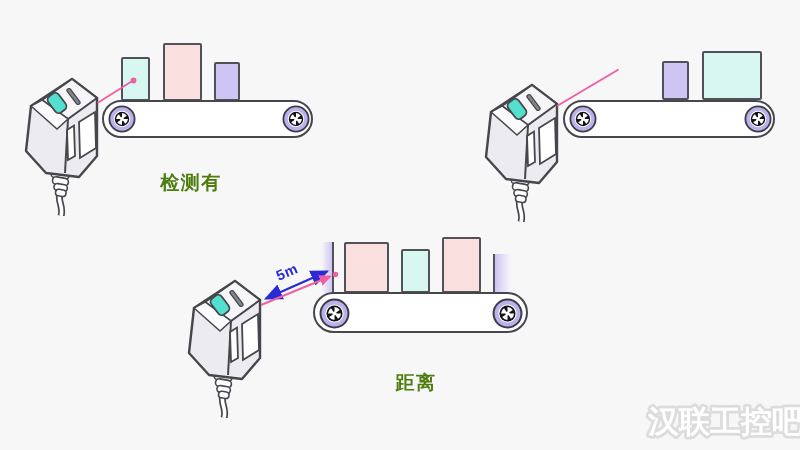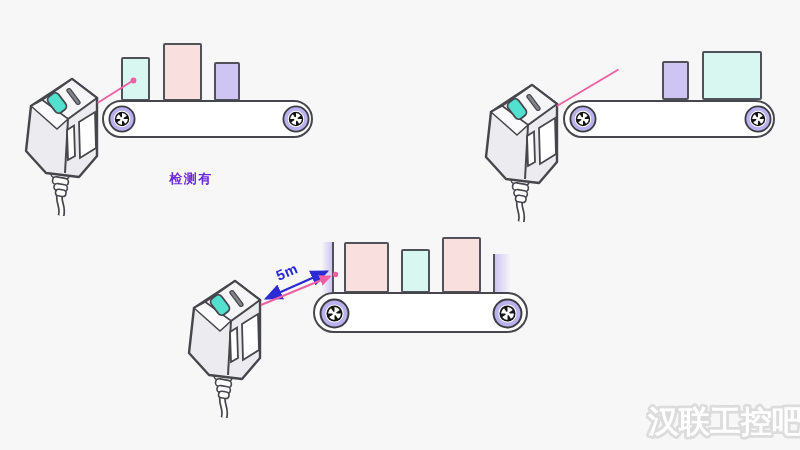--- a/index.html
+++ b/index.html
@@ -20,22 +20,22 @@
   .purple{background:#cfc5f3;}
   .strip{position:absolute;box-sizing:border-box;}
   .stripL{background:linear-gradient(to right, rgba(207,197,243,0.03), #cfc5f3);border-right:2px solid #51515a;}
   .stripR{background:linear-gradient(to right, #cfc5f3, rgba(207,197,243,0.05));border-left:2px solid #51515a;}
 
   .sensor{position:absolute;width:80px;height:140px;}
 
   
   #fx{position:absolute;left:0;top:0;width:800px;height:450px;pointer-events:none;}
 
-  .scene-label{position:absolute;width:100px;text-align:center;font-size:13px;font-weight:bold;
-    color:#6d28d9;letter-spacing:1.5px;}
+  .scene-label{position:absolute;width:100px;text-align:center;font-size:19px;font-weight:bold;
+    color:#4d7c0f;letter-spacing:1.5px;}
   .dist-label{position:absolute;left:276px;top:264px;font-size:14.5px;font-weight:bold;color:#2b2bd5;
     transform:rotate(-23deg);letter-spacing:0.5px;}
 
   .watermark{position:absolute;left:646px;top:395px;width:154px;height:50px;}
 </style>
 </head>
 <body>
 
 <div id="canvas">
 
@@ -152,19 +152,20 @@
     <line x1="557" y1="106" x2="618.5" y2="69.5" stroke="#ef5fa4" stroke-width="1.9"></line>
 
     <line x1="266" y1="298.5" x2="327" y2="271.5" stroke="#2b2bd5" stroke-width="2.3" marker-start="url(#ah-blue)" marker-end="url(#ah-blue)"></line>
     <g>
       <line x1="261" y1="305" x2="330" y2="276.5" stroke="#ef5fa4" stroke-width="1.9" marker-end="url(#ah-pink)"></line>
       <circle cx="335.5" cy="274.5" r="2.7" fill="#ef5fa4"></circle>
     </g>
   </svg>
 
   <div class="scene-label" style="left:141px;top:170px;">检测有</div>
+  <div class="scene-label" style="left:366px;top:370px;">距离</div>
   <div class="dist-label">5m</div>
 
   <svg class="watermark" viewBox="0 0 154 50">
     <text x="2" y="37" font-size="31" font-weight="bold" font-family="Liberation Sans, DejaVu Sans, sans-serif" fill="#ffffff" stroke="#dcdcdc" stroke-width="5.5" paint-order="stroke" stroke-linejoin="round">汉联工控吧</text>
   </svg>
 
 </div>
 
 </body></html>

